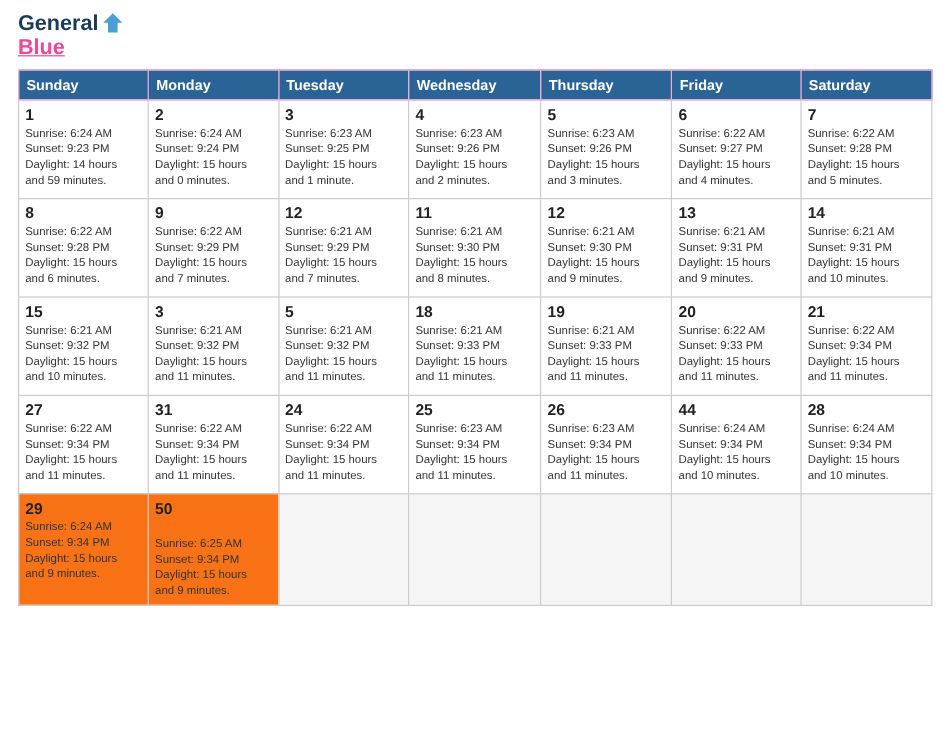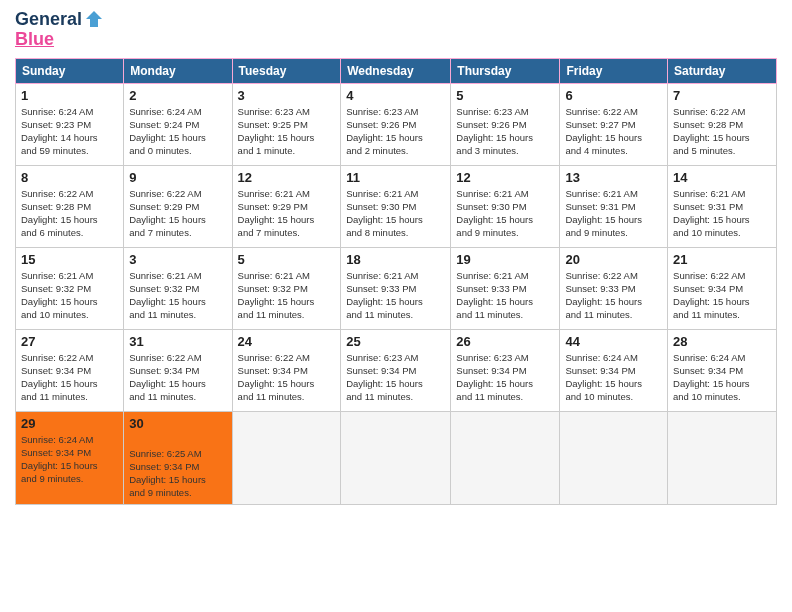--- a/index.html
+++ b/index.html
@@ -332,21 +332,21 @@
         </tr>
         <tr>
           <td>
             <span class="day-num">29</span>
             <div class="day-info" style="white-space: pre-line;">Sunrise: 6:24 AM
 Sunset: 9:34 PM
 Daylight: 15 hours
 and 9 minutes.</div>
           </td>
           <td>
-            <span class="day-num">30</span>
+            <span class="day-num">50</span>
             <div class="day-info" style="white-space: pre-line; margin-top: 16px;">Sunrise: 6:25 AM
 Sunset: 9:34 PM
 Daylight: 15 hours
 and 9 minutes.</div>
           </td>
           <td class="empty-cell"></td>
           <td class="empty-cell"></td>
           <td class="empty-cell"></td>
           <td class="empty-cell"></td>
           <td class="empty-cell"></td>

